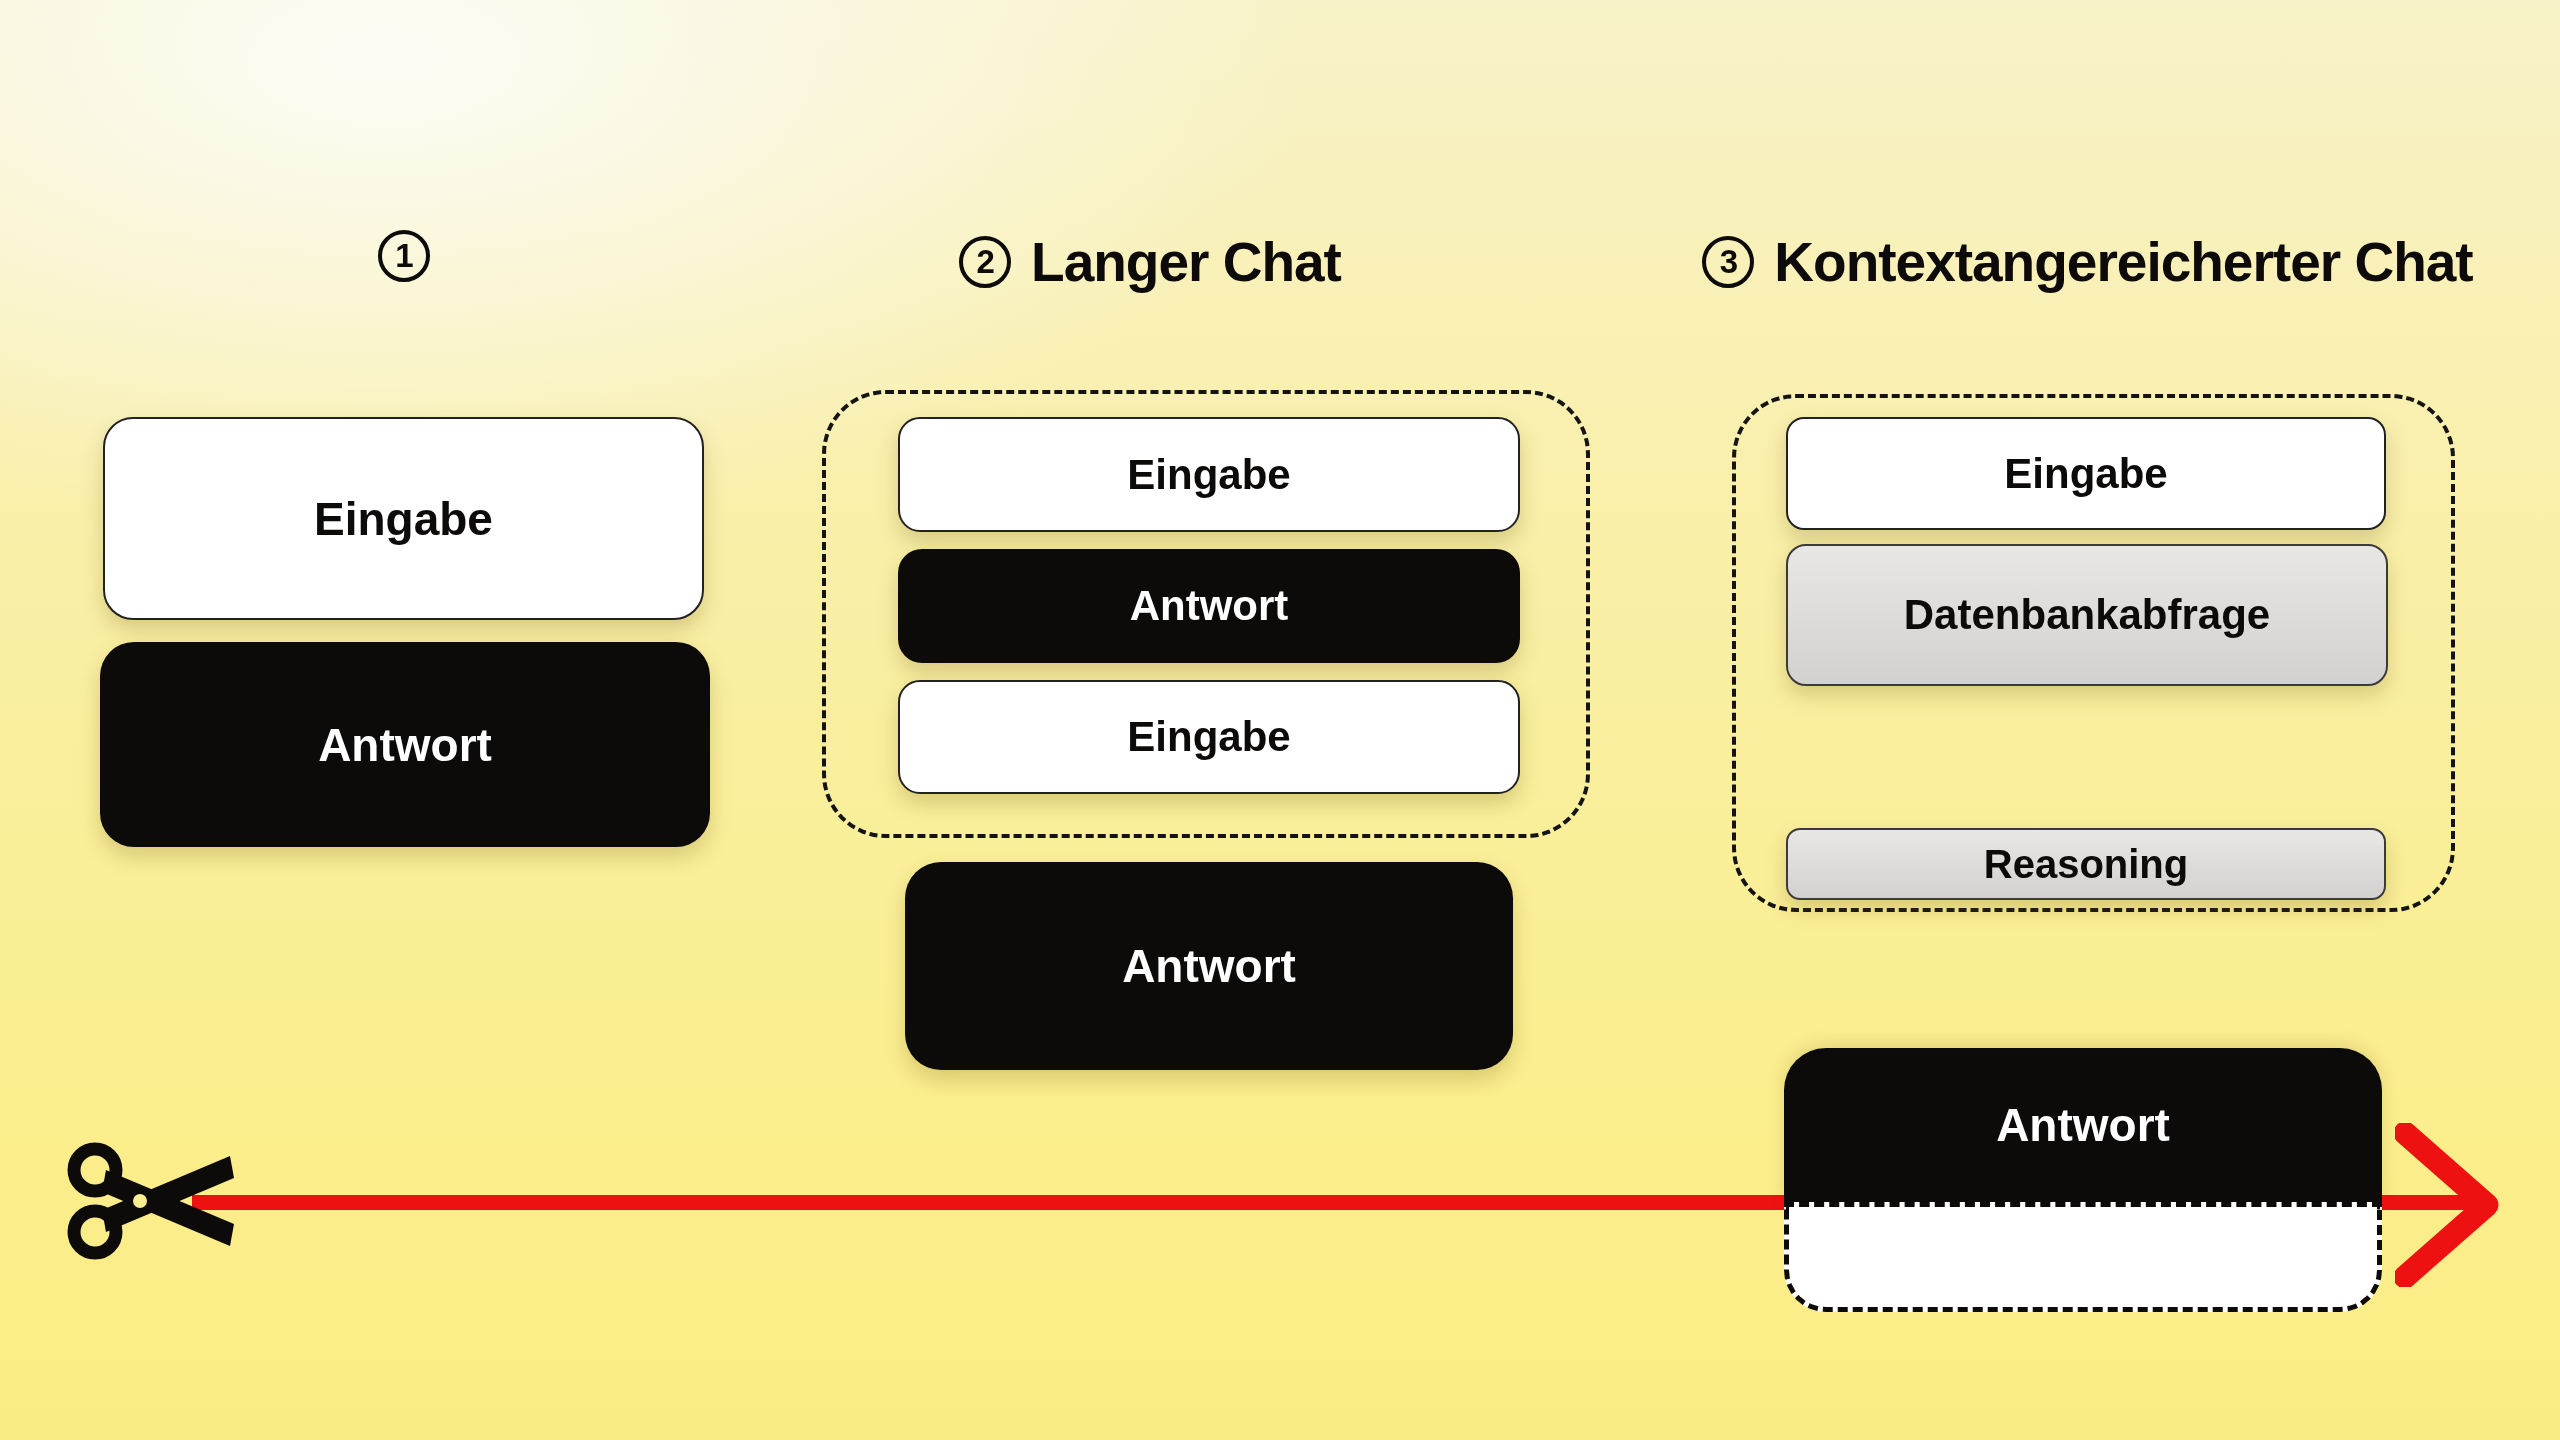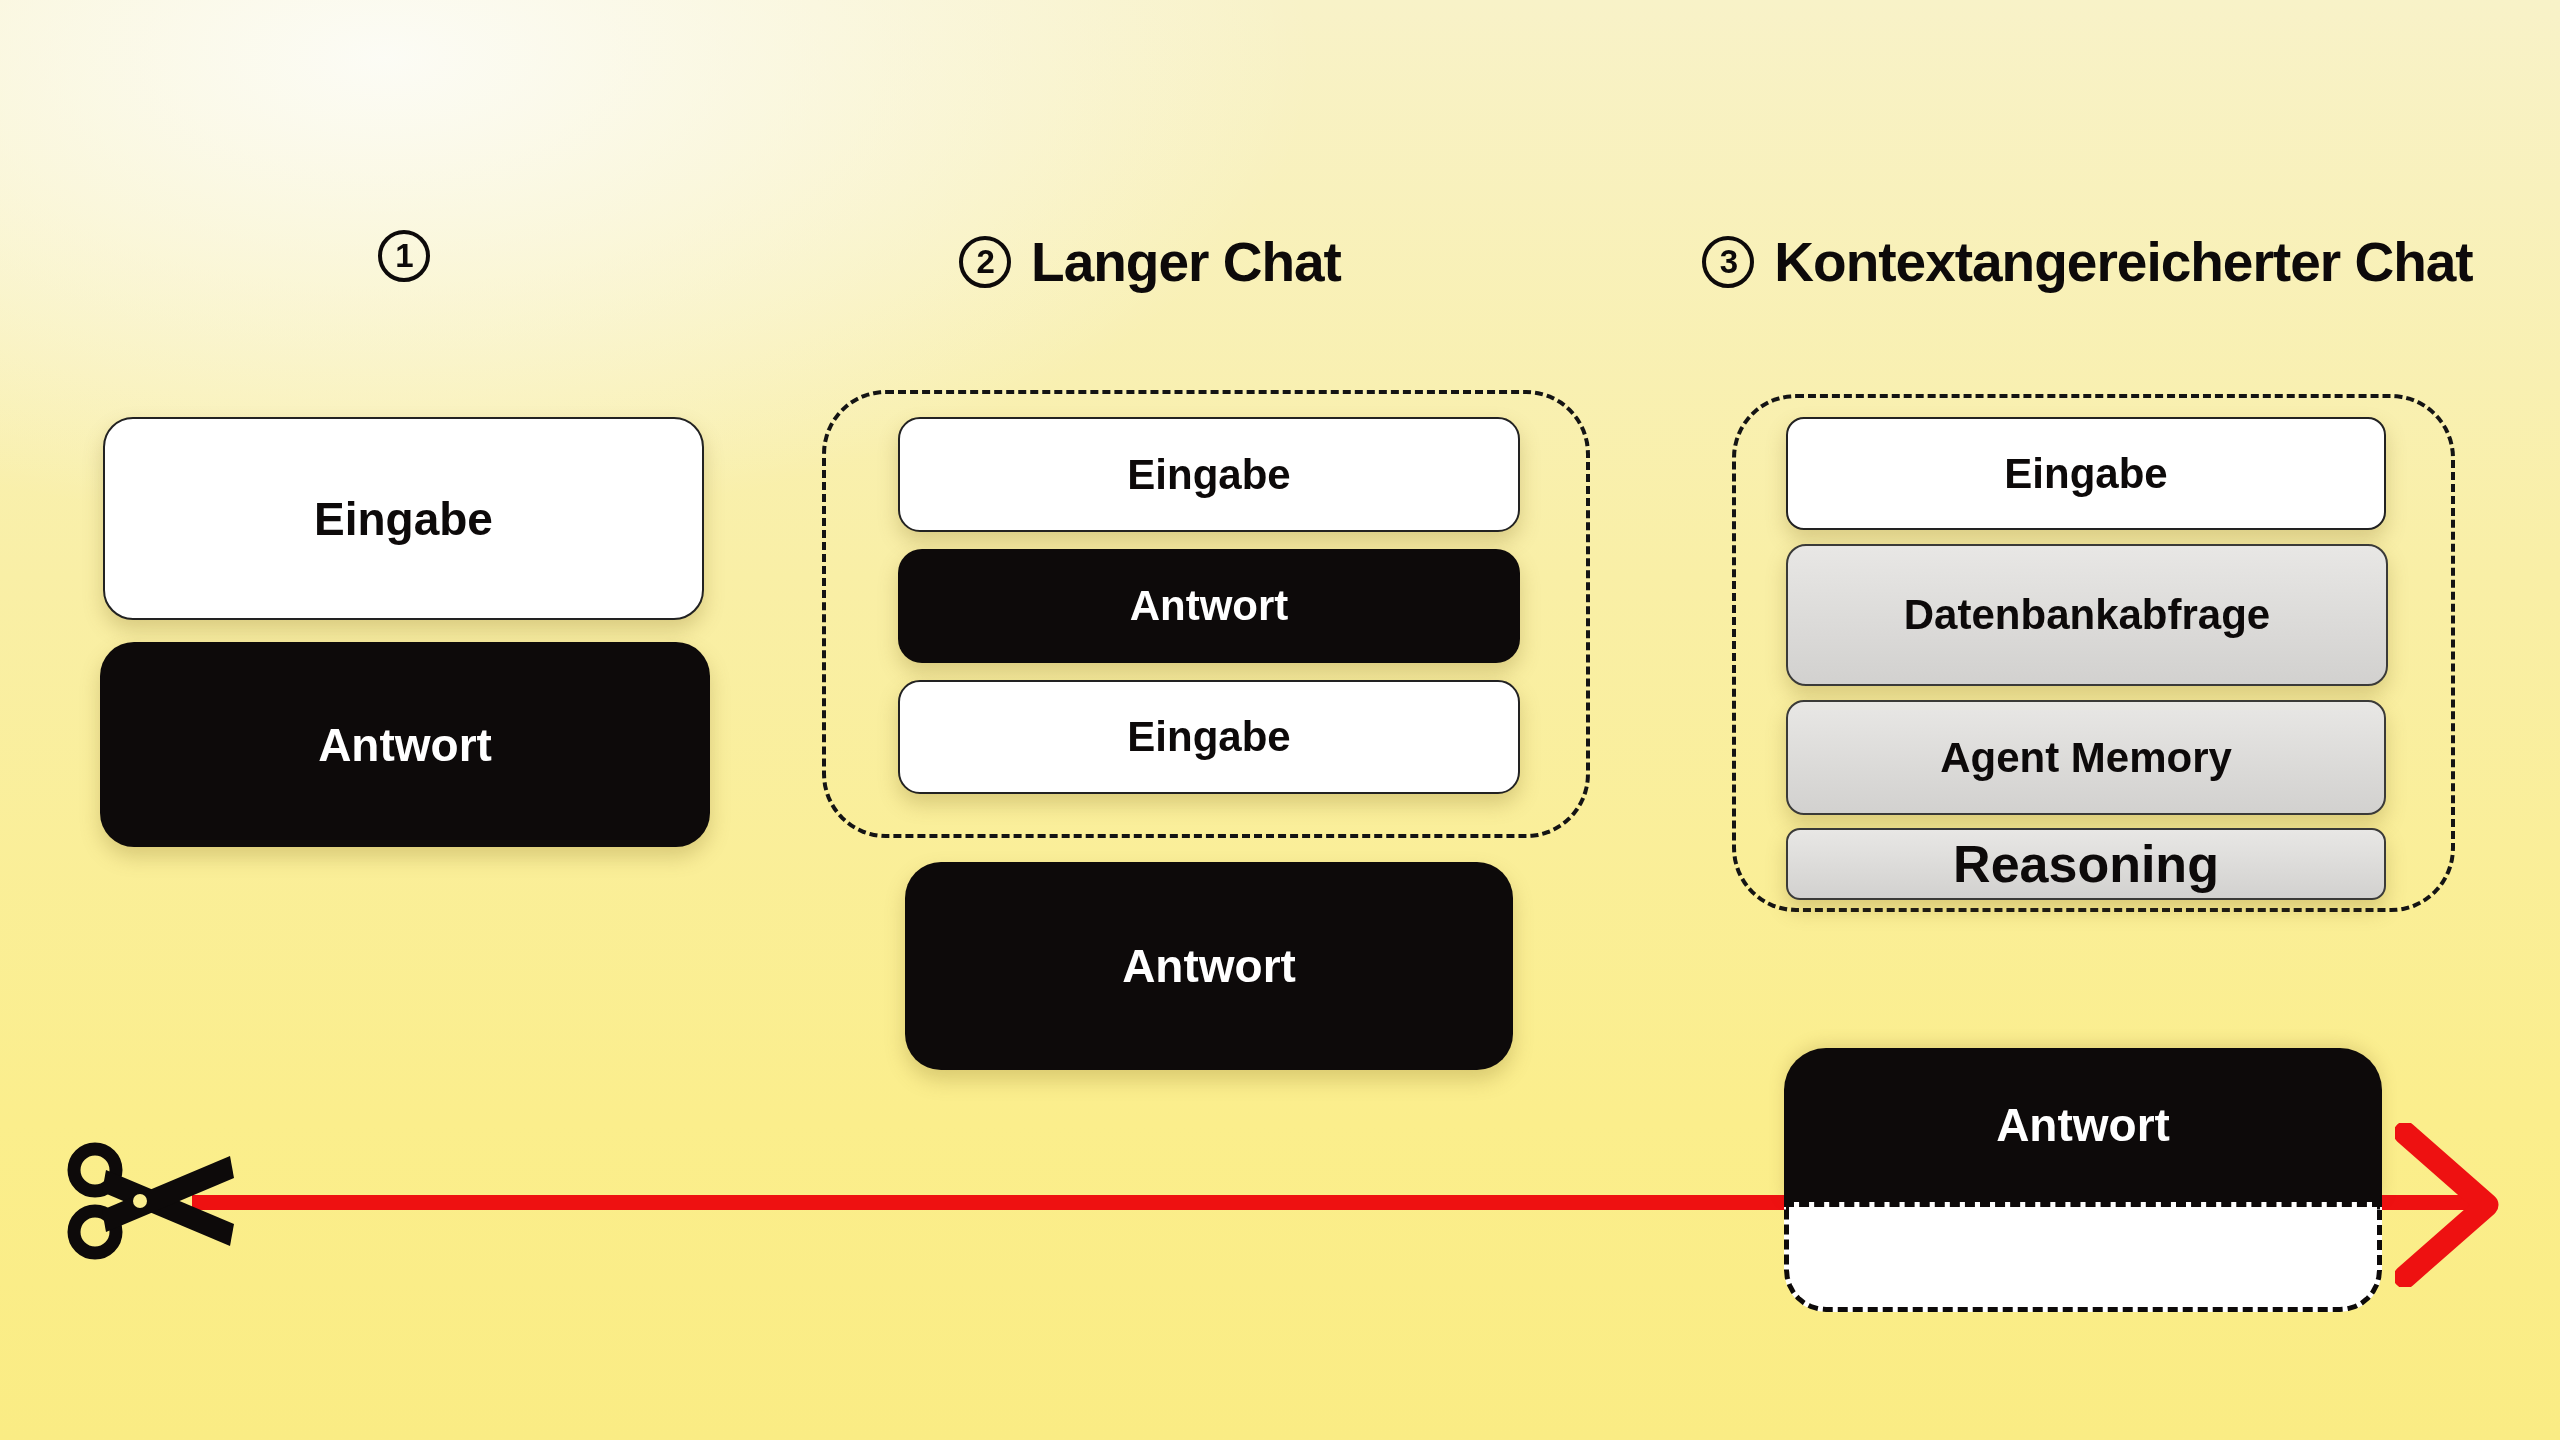--- a/index.html
+++ b/index.html
@@ -79,22 +79,21 @@
 
   <div class="dashed-frame" style="left:822px;top:390px;width:768px;height:448px;"></div>
   <div class="box v-white" style="left:898px;top:417px;width:622px;height:115px;border-radius:22px;font-size:42px;">Eingabe</div>
   <div class="box v-black" style="left:898px;top:549px;width:622px;height:114px;border-radius:24px;font-size:42px;">Antwort</div>
   <div class="box v-white" style="left:898px;top:680px;width:622px;height:114px;border-radius:22px;font-size:42px;">Eingabe</div>
   <div class="box v-black" style="left:905px;top:862px;width:608px;height:208px;border-radius:36px;font-size:46px;">Antwort</div>
 
   <div class="dashed-frame" style="left:1732px;top:394px;width:723px;height:518px;"></div>
   <div class="box v-white" style="left:1786px;top:417px;width:600px;height:113px;border-radius:18px;font-size:42px;">Eingabe</div>
   <div class="box v-gray" style="left:1786px;top:544px;width:602px;height:142px;border-radius:20px;font-size:42px;text-align:right;">Datenbankabfrage</div>
-  <div class="box v-gray" style="left:1786px;top:700px;width:600px;height:115px;border-radius:18px;font-size:42px;">Agent Memory</div>
-  <div class="box v-gray" style="left:1786px;top:828px;width:600px;height:72px;border-radius:14px;font-size:52px;">Reasoning</div>
+  <div class="box v-gray" style="left:1786px;top:828px;width:600px;height:72px;border-radius:14px;font-size:40px;">Reasoning</div>
 
   <div class="cut-box" style="left:1784px;top:1048px;width:598px;">
     <div class="cut-top">Antwort</div>
     <div class="cut-bottom"></div>
   </div>
 
   <div class="red-line"></div>
 
   <svg class="arrow-head" width="120" height="164" viewBox="0 0 120 164">
     <polyline points="10,10 92,82 10,154" fill="none" stroke="#ee1111" stroke-width="23" stroke-linecap="round" stroke-linejoin="round"></polyline>

